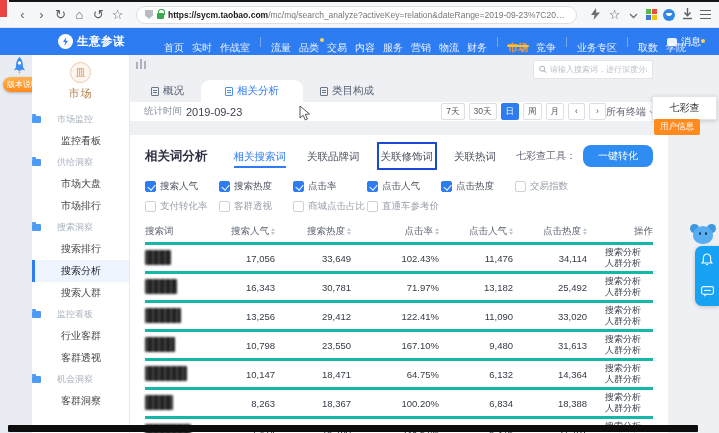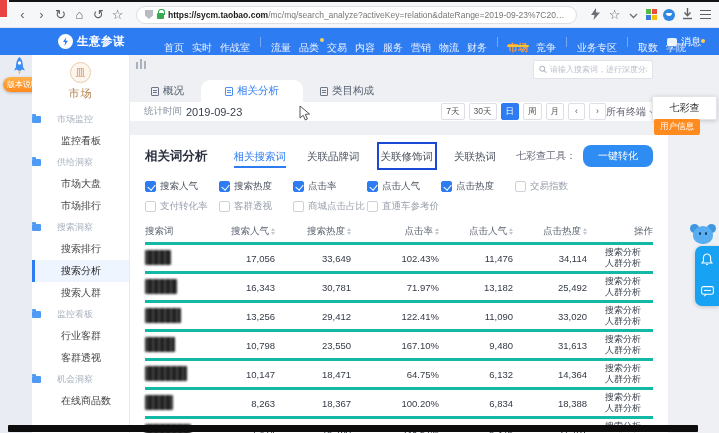--- a/index.html
+++ b/index.html
@@ -245,21 +245,21 @@
         <div class="sb-sec">
           <i class="folder-ico"></i>
           <span>监控看板</span>
         </div>
         <div class="sb-item">行业客群</div>
         <div class="sb-item">客群透视</div>
         <div class="sb-sec">
           <i class="folder-ico"></i>
           <span>机会洞察</span>
         </div>
-        <div class="sb-item">在线商品数</div>
+        <div class="sb-item">客群洞察</div>
       </div>
   </div>
 
   <div class="main">
     <span class="drag-bars">
         <i></i>
         <i></i>
         <i></i>
       </span>
     <div class="searchbox">

